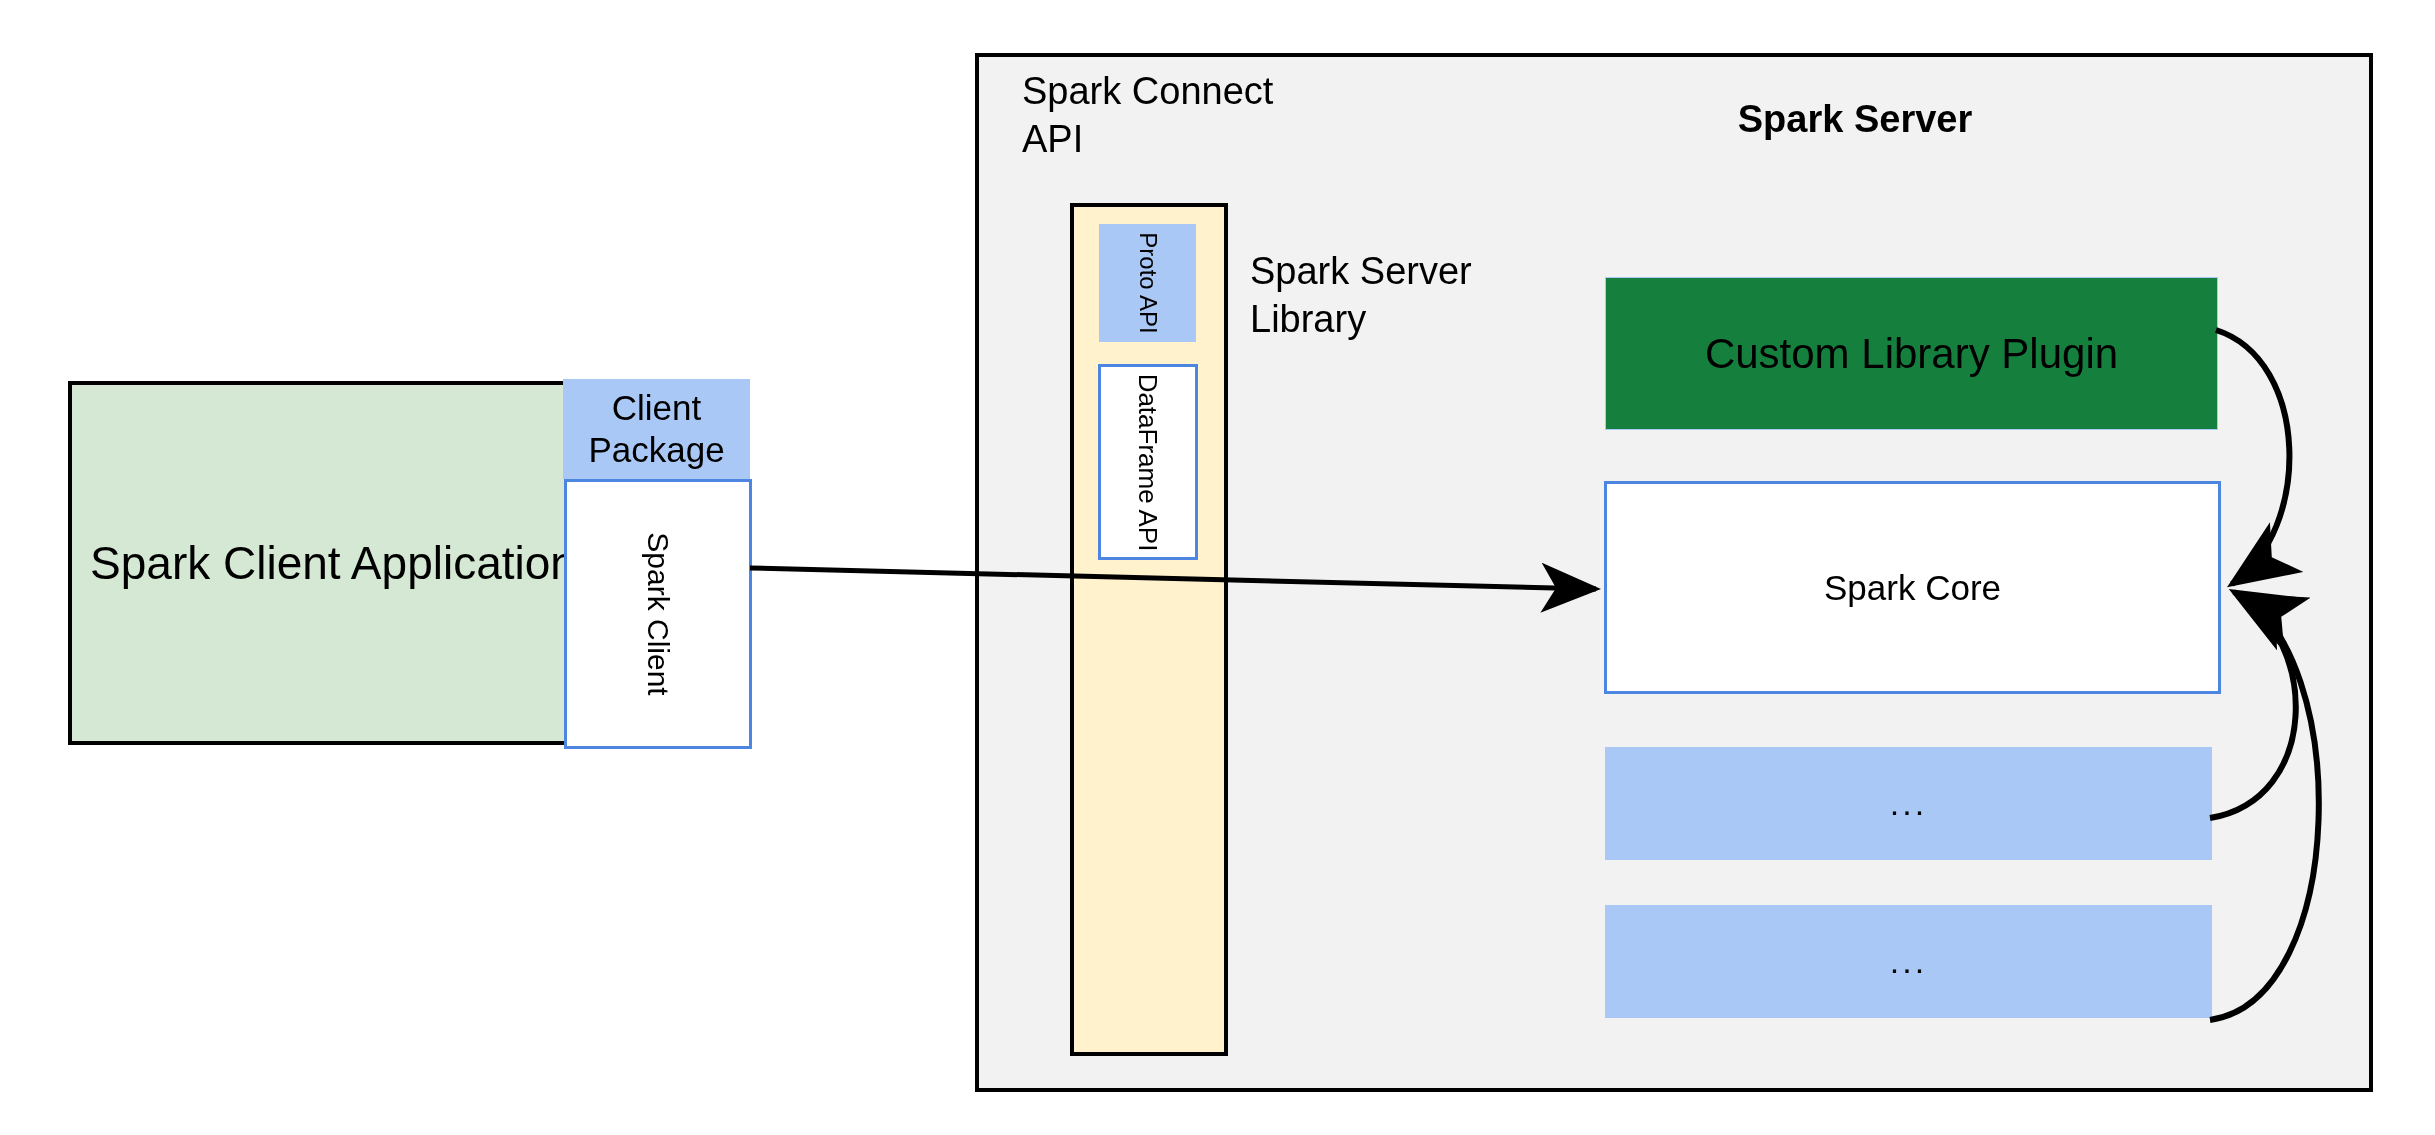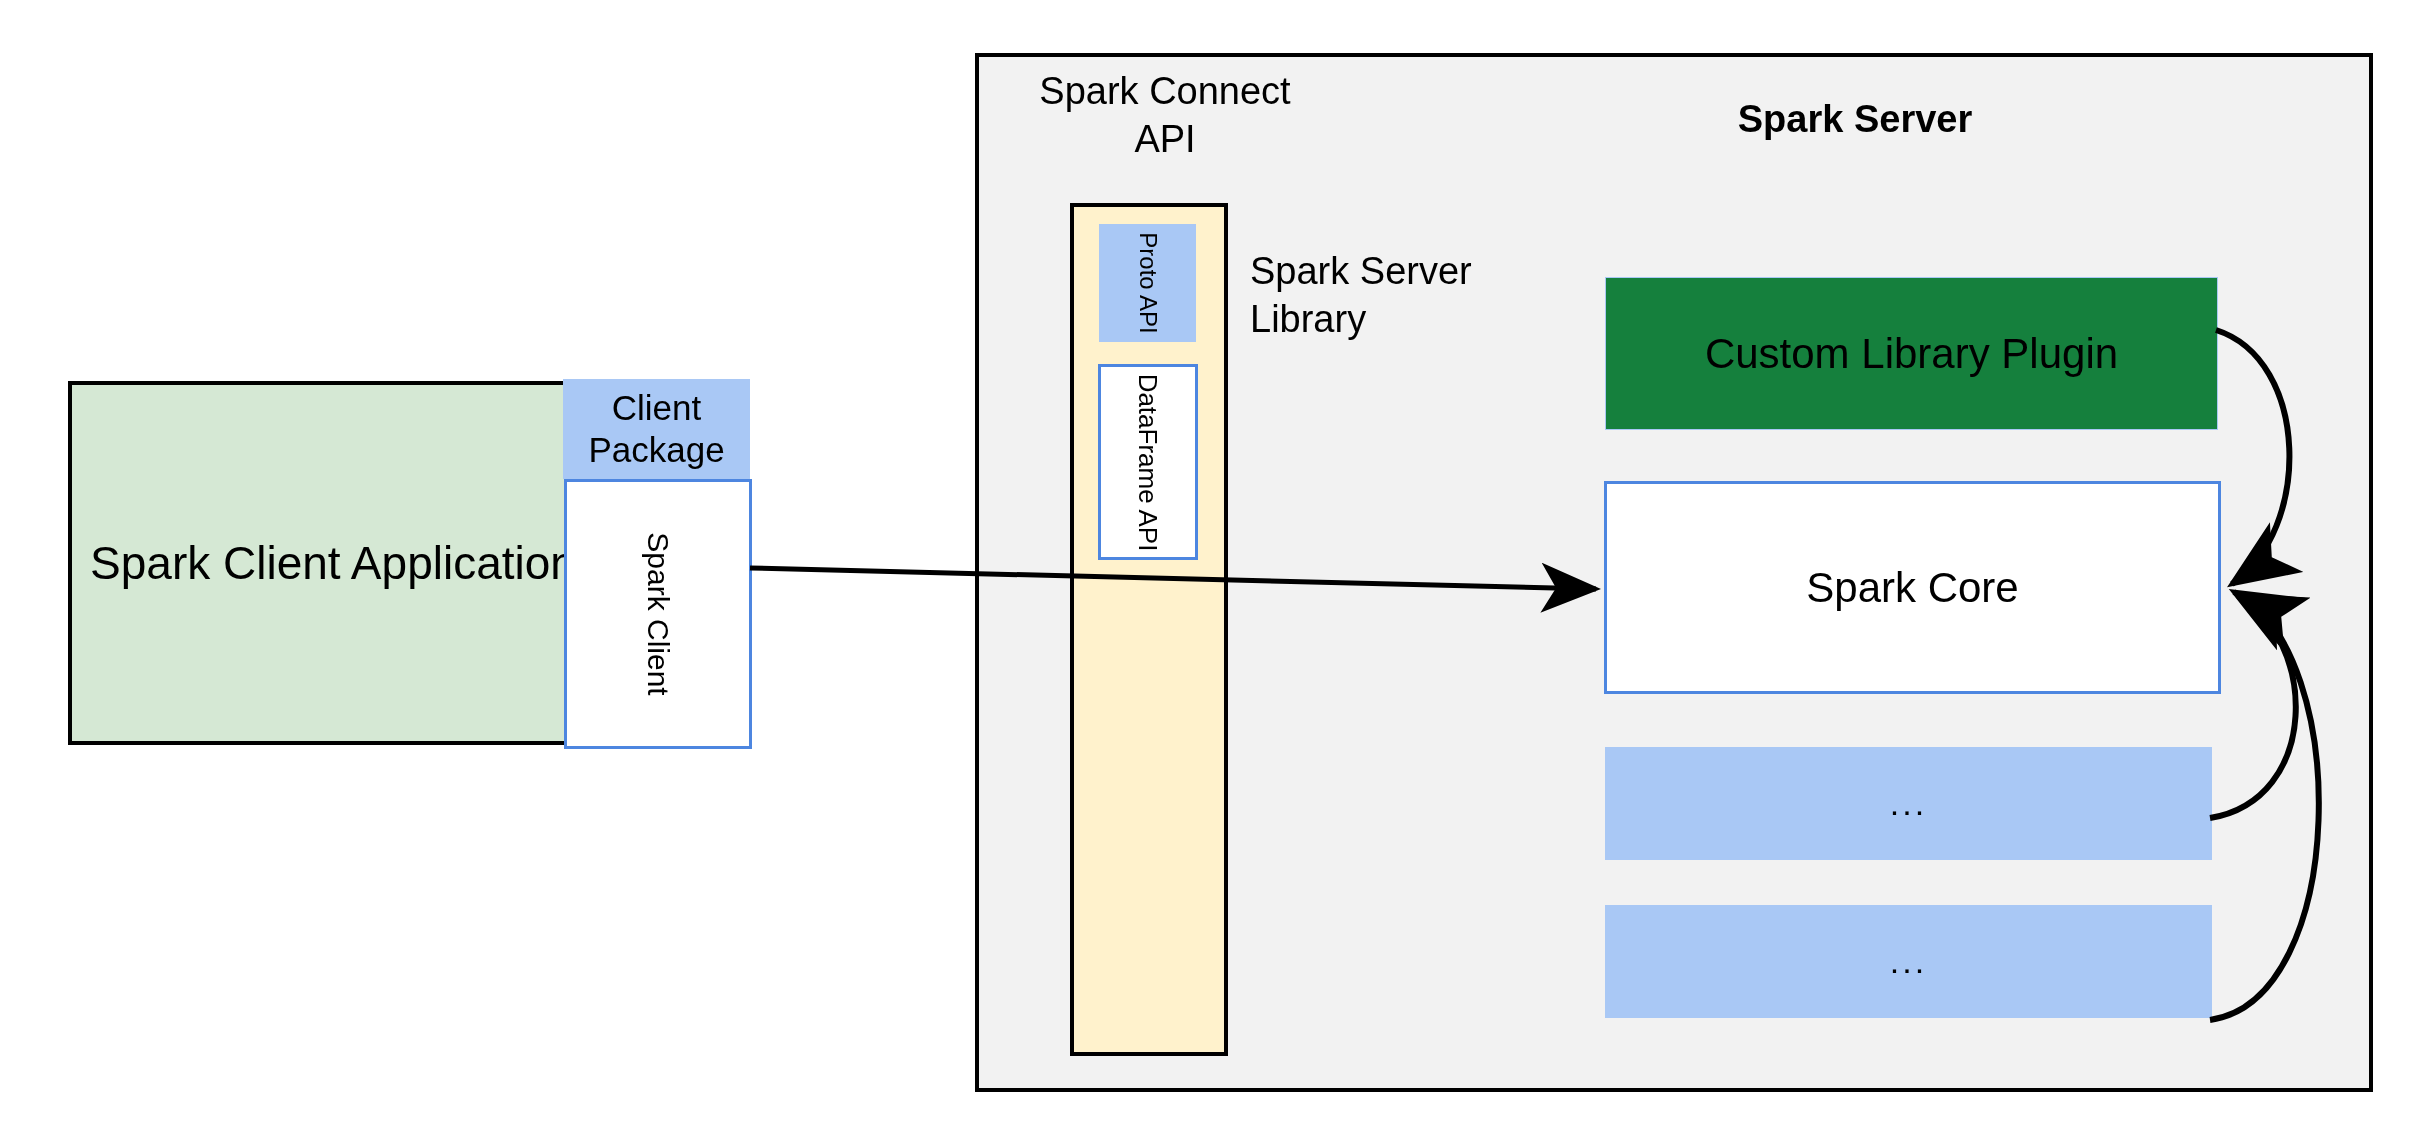--- a/index.html
+++ b/index.html
@@ -30,21 +30,21 @@
   }
 
   
   #server-panel{
     left:975px;top:53px;width:1398px;height:1039px;
     background:#f2f2f2;border:4px solid #000000;display:block;
   }
 
   #spark-connect-api-label{
     left:1022px;top:68px;width:286px;
-    font-size:38px;line-height:1.25;text-align:center;
+    font-size:38px;line-height:1.25;
   }
   #spark-server-title{
     left:1700px;top:98px;width:310px;
     font-size:38px;font-weight:bold;text-align:center;
   }
   #spark-server-library-label{
     left:1250px;top:248px;width:300px;
     font-size:38px;line-height:1.25;text-align:left;
   }
 
@@ -66,21 +66,21 @@
 
   
   #custom-library-plugin{
     left:1605px;top:277px;width:613px;height:153px;
     background:#15803d;border:1px solid #a9c8f5;
     font-size:42px;color:#000;
   }
   #spark-core{
     left:1604px;top:481px;width:617px;height:213px;
     background:#ffffff;border:3px solid #4d86e0;
-    font-size:42px;color:#000;
+    font-size:35px;color:#000;
   }
   #ellipsis-box-1{
     left:1605px;top:747px;width:607px;height:113px;
     background:#a9c8f5;border:1px solid #a9c8f5;
     font-size:34px;color:#000;letter-spacing:3px;
   }
   #ellipsis-box-2{
     left:1605px;top:905px;width:607px;height:113px;
     background:#a9c8f5;border:1px solid #a9c8f5;
     font-size:34px;color:#000;letter-spacing:3px;

